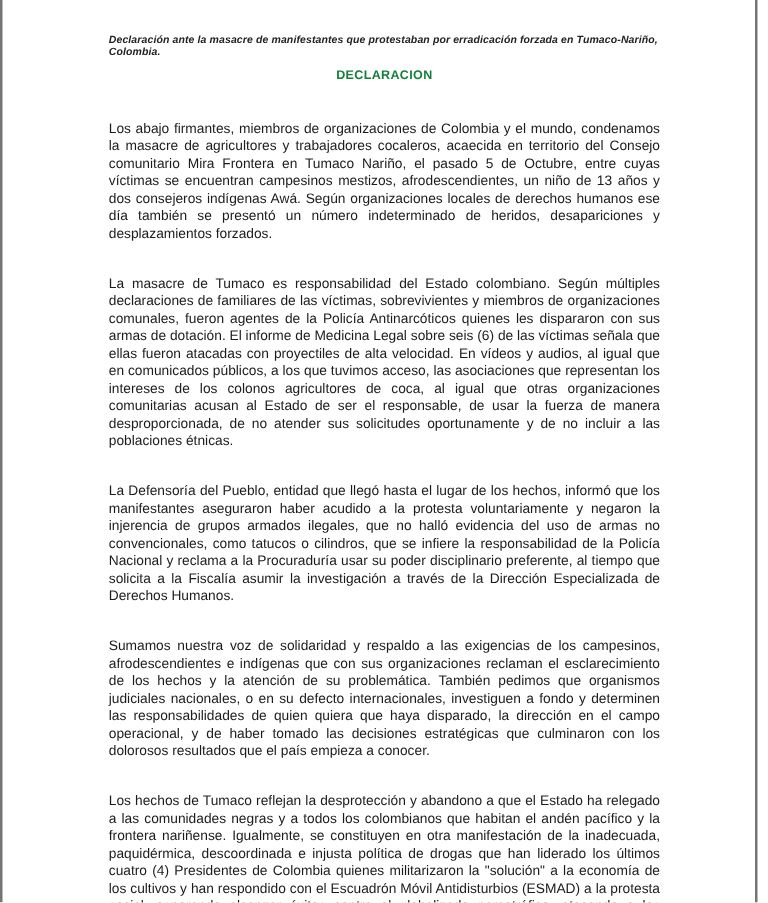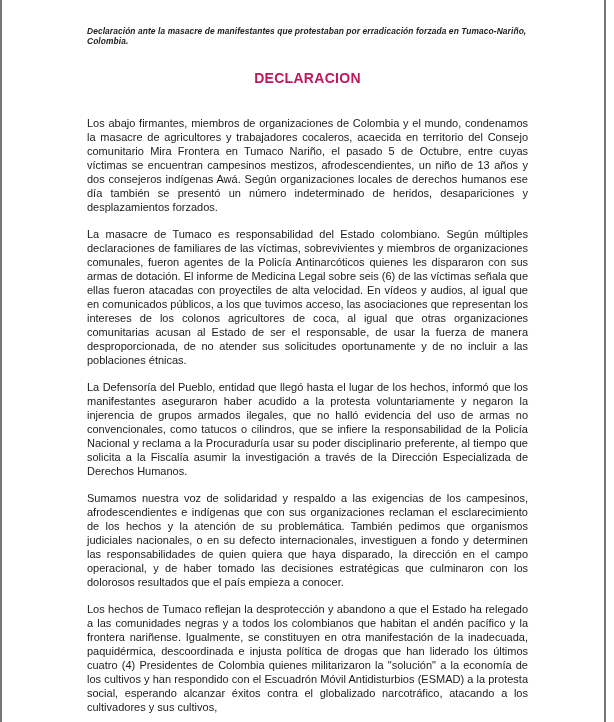--- a/index.html
+++ b/index.html
@@ -29,32 +29,32 @@
   }
   .header-note {
     margin-top: 26px;
     font-size: 8.4px;
     font-style: italic;
     font-weight: bold;
     letter-spacing: 0.1px;
     color: #222222;
   }
   .doc-title {
-    margin-top: 24px;
+    margin-top: 9px;
     text-align: center;
     font-weight: bold;
-    font-size: 14px;
+    font-size: 10px;
     letter-spacing: 0.3px;
-    color: #be185d;
+    color: #15803d;
   }
   .body-text p {
     font-size: 11px;
     line-height: 14px;
     text-align: justify;
-    margin-top: 13px;
+    margin-top: 26px;
     color: #1b1b1b;
   }
   .body-text p:first-child {
     margin-top: 30px;
   }
 </style>
 </head>
 <body>
 
 <div class="page">

